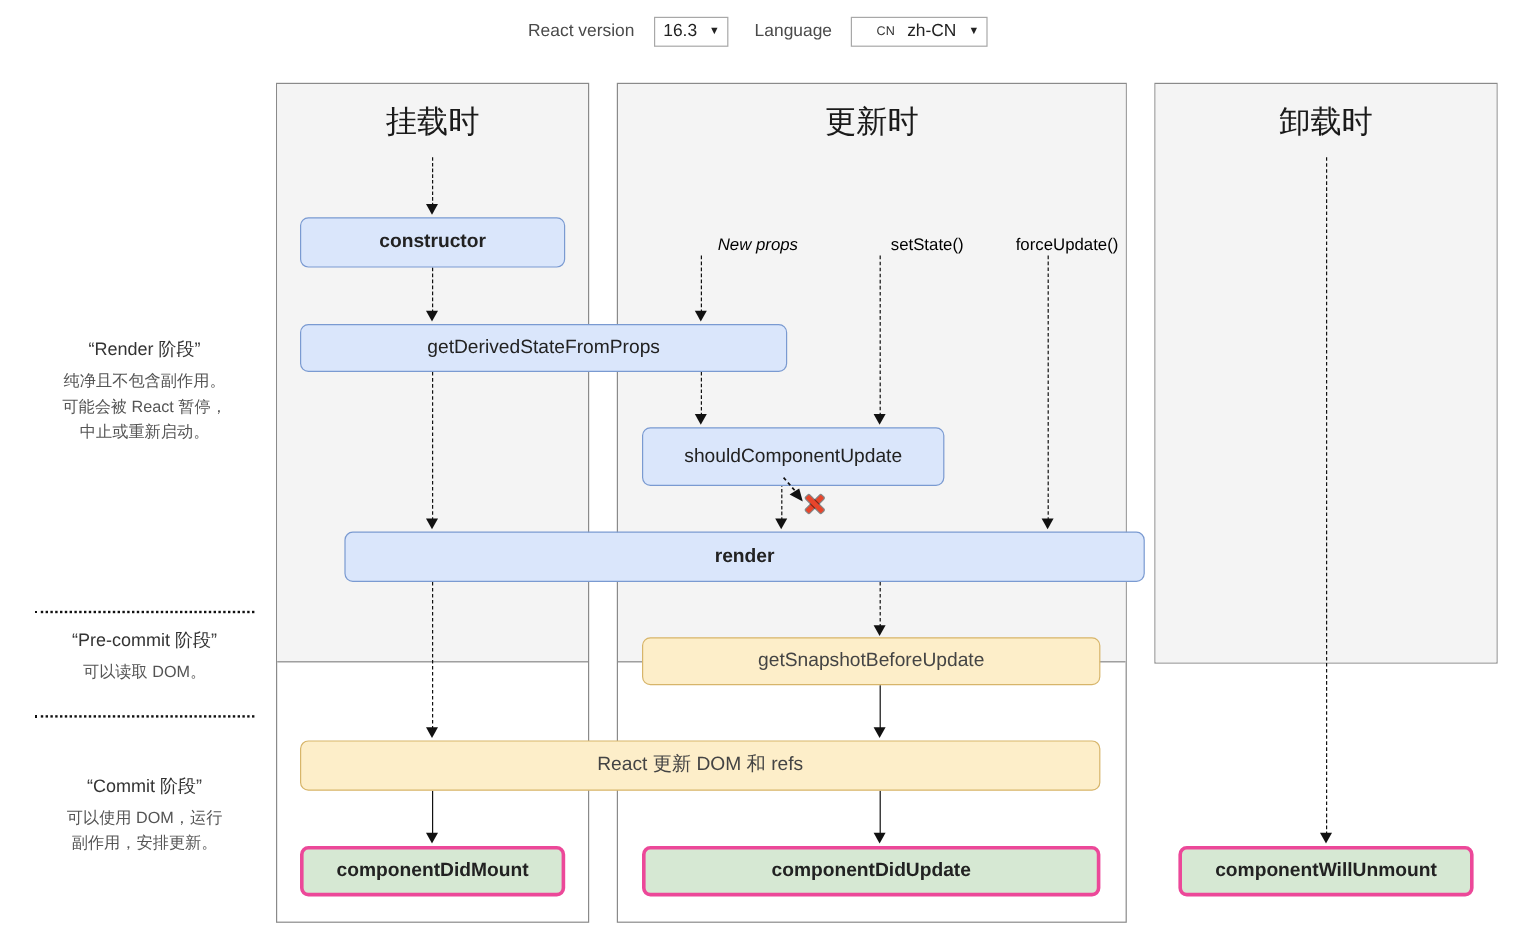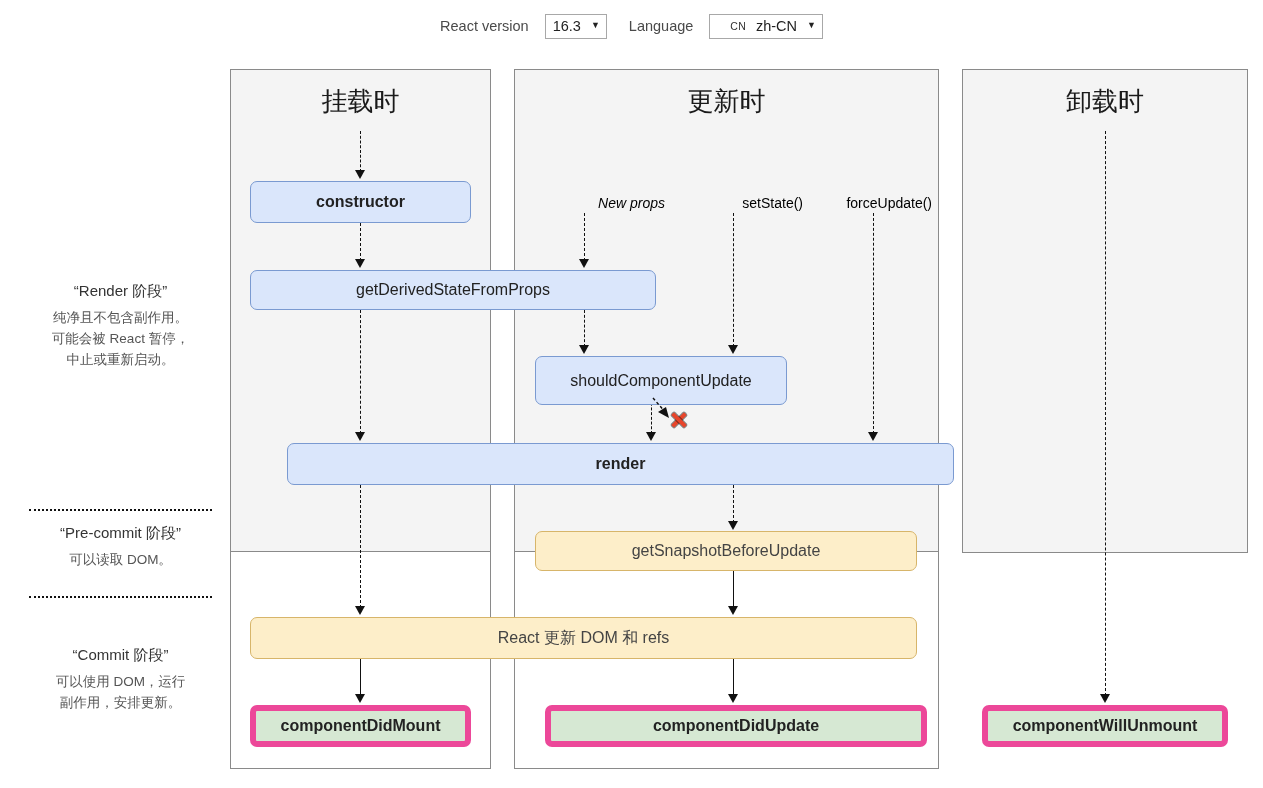--- a/index.html
+++ b/index.html
@@ -149,32 +149,32 @@
     border-radius: 7px;
     display: flex;
     align-items: center;
     justify-content: center;
     font-size: 16px;
     line-height: 1.2;
     z-index: 3;
   }
   .node.blue   { background: #dae6fb; border: 1px solid #7a9ad1; color: #222; }
   .node.yellow { background: #fdeec9; border: 1px solid #d7b56a; color: #444; }
-  .node.green  { background: #d6e8d3; border: 6px solid #ec4899; color: #222; }
+  .node.green  { background: #d6e8d3; border: 3px solid #ec4899; color: #222; }
   .node.bold   { font-weight: bold; }
   .node.italic { }
 
   #n-constructor { left: 250px; top: 181px; width: 221px; height: 42px; }
   #n-gdsfp       { left: 250px; top: 270px; width: 406px; height: 40px; }
   #n-scu         { left: 535px; top: 356px; width: 252px; height: 49px; }
   #n-render      { left: 250px; top: 443px; width: 667px; height: 42px; margin-left: 37px; }
   #n-gsbu        { left: 535px; top: 531px; width: 382px; height: 40px; }
   #n-updatedom   { left: 250px; top: 617px; width: 667px; height: 42px; }
   #n-cdm         { left: 250px; top: 705px; width: 221px; height: 42px; }
-  #n-cdu         { left: 535px; top: 705px; width: 382px; height: 42px; margin-left: 10px; }
+  #n-cdu         { left: 535px; top: 705px; width: 382px; height: 42px; }
   #n-cwu         { left: 982px; top: 705px; width: 246px; height: 42px; }
 
   
   .conn {
     position: absolute;
     width: 0;
     z-index: 2;
   }
   .conn.dashed { border-left: 1.6px dashed #111; }
   .conn.solid  { border-left: 1.6px solid #111; }

